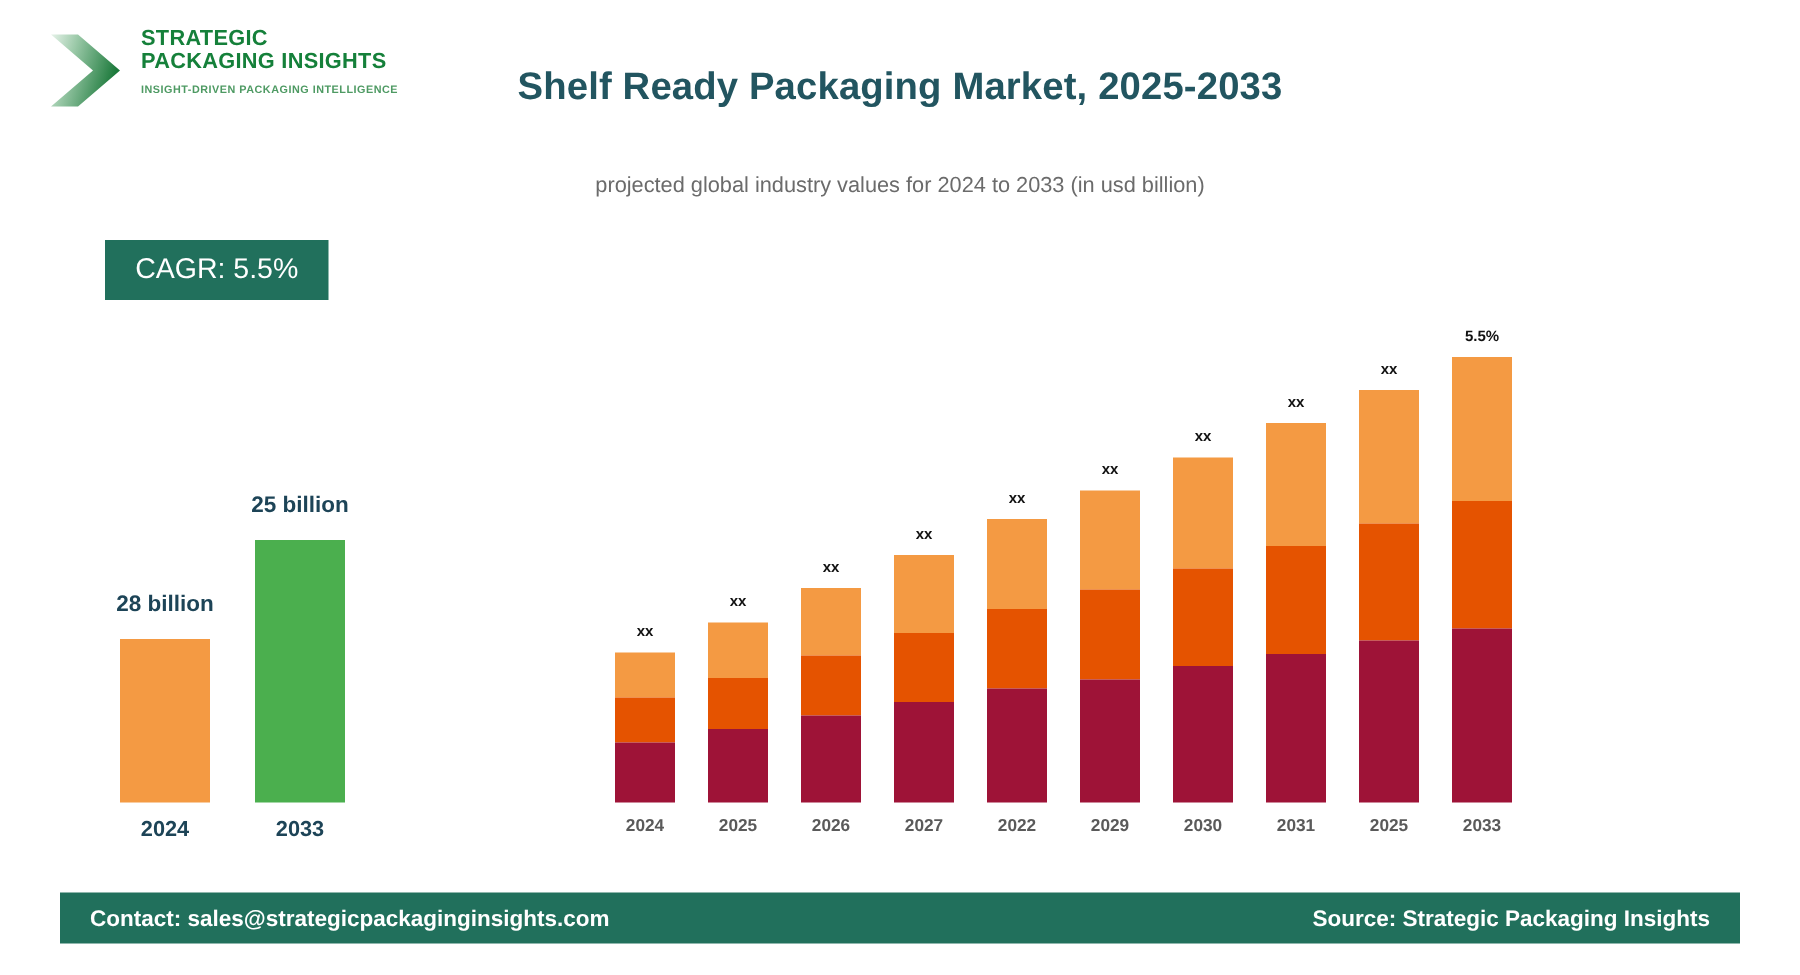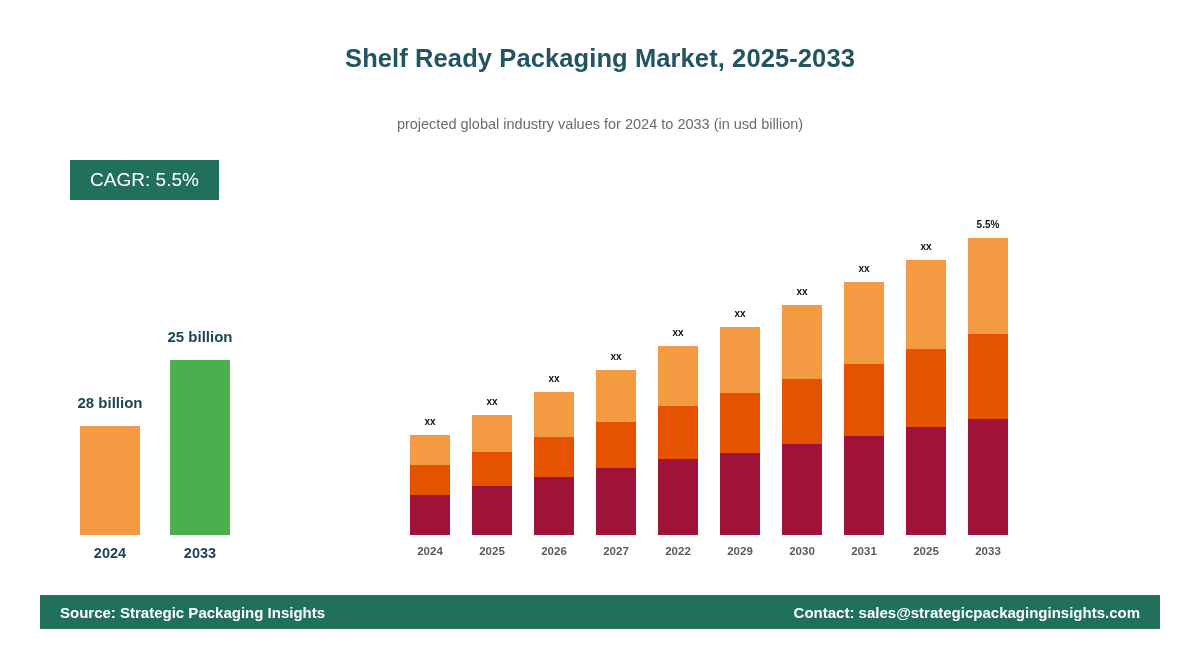--- a/index.html
+++ b/index.html
@@ -195,20 +195,39 @@
     font-size: 15px;
     font-weight: bold;
     white-space: nowrap;
   }
 </style>
 </head>
 <body>
 
 <div id="canvas">
 
+  <div class="logo-block">
+    <div class="logo-mark">
+      <svg width="52" height="54" viewBox="0 0 52 54" xmlns="http://www.w3.org/2000/svg">
+        <defs>
+          <linearGradient id="chevgrad" x1="0" y1="0" x2="1" y2="0.3">
+            <stop offset="0%" stop-color="#e6f2e9"></stop>
+            <stop offset="35%" stop-color="#9ecbab"></stop>
+            <stop offset="100%" stop-color="#1d7a3c"></stop>
+          </linearGradient>
+        </defs>
+        <path d="M2 3 L20 3 L48 27 L20 51 L2 51 L30 27 Z" fill="url(#chevgrad)"></path>
+      </svg>
+    </div>
+    <div class="logo-text">
+      <div class="logo-line1">STRATEGIC</div>
+      <div class="logo-line2">PACKAGING INSIGHTS</div>
+      <div class="logo-tag">INSIGHT-DRIVEN PACKAGING INTELLIGENCE</div>
+    </div>
+  </div>
 
   <div class="title">Shelf Ready Packaging Market, 2025-2033</div>
   <div class="subtitle">projected global industry values for 2024 to 2033 (in usd billion)</div>
 
   <div class="cagr-badge">CAGR: 5.5%</div>
 
   <div class="left-chart">
     <div class="lc-value v0" style="top: 394.111px;">28 billion</div>
     <div class="lc-value v1" style="top: 328px;">25 billion</div>
     <div class="lc-bar b0" style="height: 108.889px; background: rgb(244, 154, 67);"></div>
@@ -304,17 +323,17 @@
           <div class="seg s0" style="background: rgb(158, 19, 55); height: 39.1459%;"></div>
           <div class="seg s1" style="background: rgb(229, 83, 0); height: 28.4698%;"></div>
           <div class="seg s2" style="background: rgb(244, 154, 67); height: 32.3843%;"></div>
         </div>
         <div class="sb-label" style="bottom: 330px;">5.5%</div>
         <div class="sb-year">2033</div>
       </div>
     </div>
 
   <div class="footer">
+    <div class="footer-text">Contact: sales@strategicpackaginginsights.com</div>
     <div class="footer-text">Source: Strategic Packaging Insights</div>
-    <div class="footer-text">Contact: sales@strategicpackaginginsights.com</div>
   </div>
 
 </div>
 
 </body></html>

